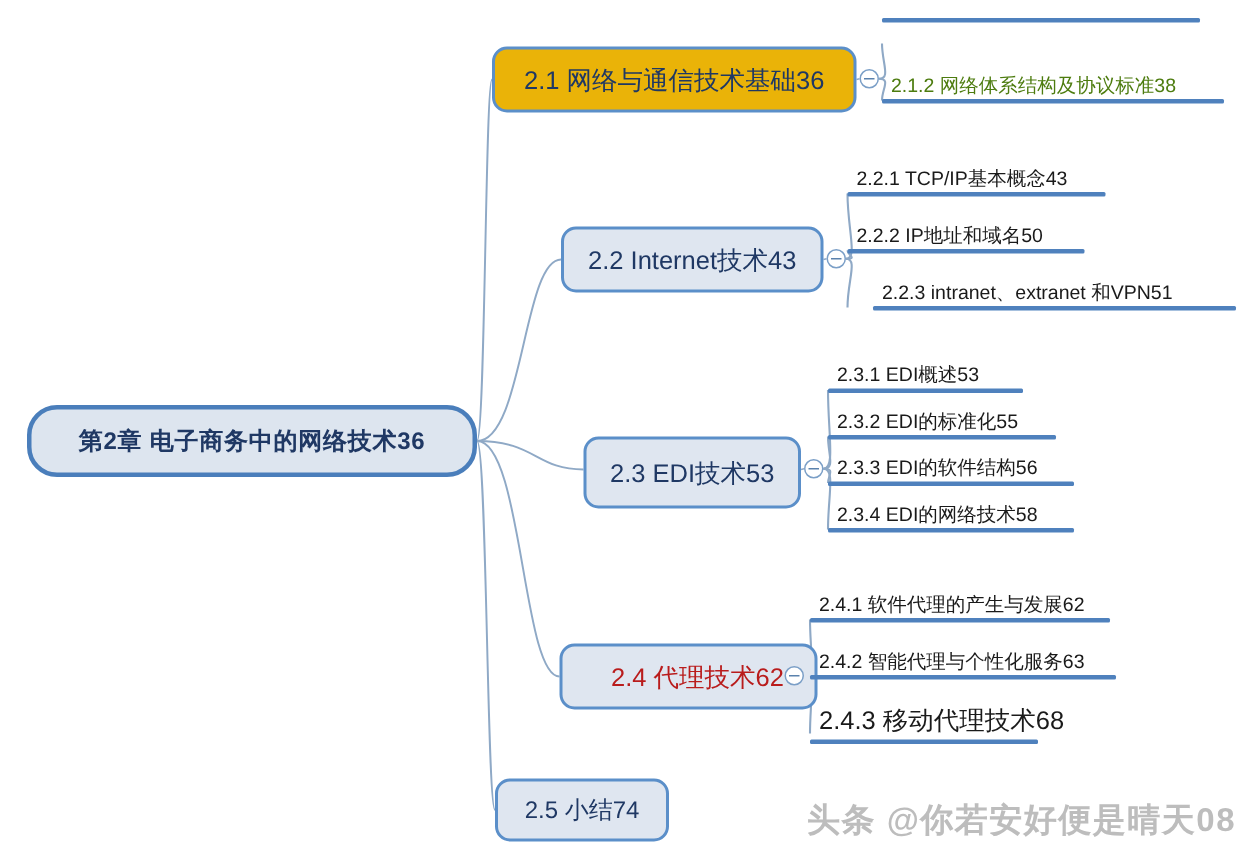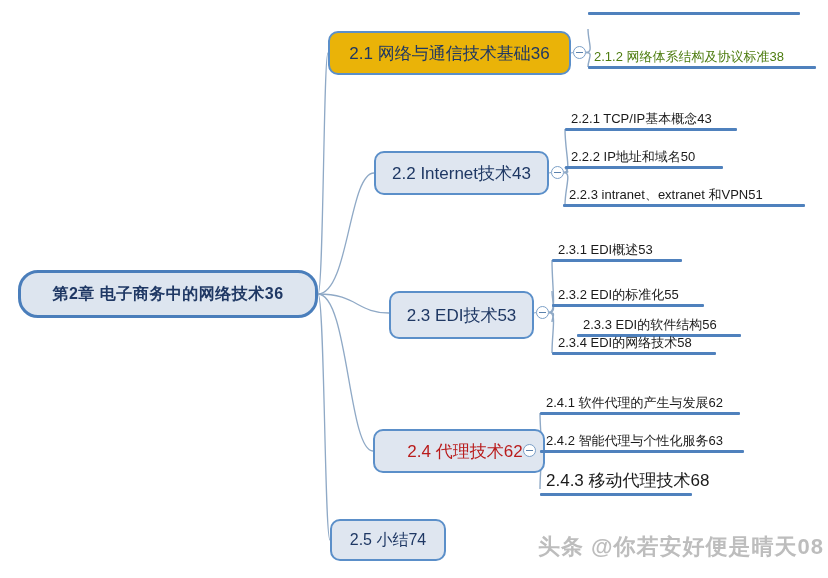--- a/index.html
+++ b/index.html
@@ -156,37 +156,37 @@
       </div>
       <div class="toggle" style="left: 551px; top: 166px;"></div>
       <div class="leaf-node" style="left: 565px; top: 112px; width: 172px;">
         <span class="leaf-label" style="font-size: 13px; color: rgb(26, 26, 26);">2.2.1  TCP/IP基本概念43</span>
         <span class="leaf-bar" style="width: 172px; background: rgb(79, 129, 189);"></span>
       </div>
       <div class="leaf-node" style="left: 565px; top: 150px; width: 158px;">
         <span class="leaf-label" style="font-size: 13px; color: rgb(26, 26, 26);">2.2.2  IP地址和域名50</span>
         <span class="leaf-bar" style="width: 158px; background: rgb(79, 129, 189);"></span>
       </div>
-      <div class="leaf-node" style="left: 563px; top: 188px; width: 242px;">
+      <div class="leaf-node" style="left: 582px; top: 188px; width: 242px;">
         <span class="leaf-label" style="font-size: 13px; color: rgb(26, 26, 26);">2.2.3  intranet、extranet 和VPN51</span>
         <span class="leaf-bar" style="width: 242px; background: rgb(79, 129, 189);"></span>
       </div>
       <div class="branch-node" style="left: 389px; top: 291px; width: 145px; height: 48px; font-size: 17px; background: rgb(223, 230, 240); border-color: rgb(91, 143, 201); color: rgb(31, 56, 100);">
         <span>2.3  EDI技术53</span>
       </div>
       <div class="toggle" style="left: 536px; top: 306px;"></div>
       <div class="leaf-node" style="left: 552px; top: 243px; width: 130px;">
         <span class="leaf-label" style="font-size: 13px; color: rgb(26, 26, 26);">2.3.1  EDI概述53</span>
         <span class="leaf-bar" style="width: 130px; background: rgb(79, 129, 189);"></span>
       </div>
-      <div class="leaf-node" style="left: 552px; top: 274px; width: 152px; margin-top: 14px;">
+      <div class="leaf-node" style="left: 552px; top: 274px; width: 152px;">
         <span class="leaf-label" style="font-size: 13px; color: rgb(26, 26, 26);">2.3.2  EDI的标准化55</span>
         <span class="leaf-bar" style="width: 152px; background: rgb(79, 129, 189);"></span>
       </div>
-      <div class="leaf-node" style="left: 552px; top: 318px; width: 164px; padding-left: 25px;">
+      <div class="leaf-node" style="left: 552px; top: 305px; width: 164px;">
         <span class="leaf-label" style="font-size: 13px; color: rgb(26, 26, 26);">2.3.3  EDI的软件结构56</span>
         <span class="leaf-bar" style="width: 164px; background: rgb(79, 129, 189);"></span>
       </div>
       <div class="leaf-node" style="left: 552px; top: 336px; width: 164px;">
         <span class="leaf-label" style="font-size: 13px; color: rgb(26, 26, 26);">2.3.4  EDI的网络技术58</span>
         <span class="leaf-bar" style="width: 164px; background: rgb(79, 129, 189);"></span>
       </div>
       <div class="branch-node" style="left: 373px; top: 429px; width: 172px; height: 44px; font-size: 17px; background: rgb(223, 230, 240); border-color: rgb(91, 143, 201); color: #b91c1c; padding-left: 12px;">
         <span>2.4  代理技术62</span>
       </div>

